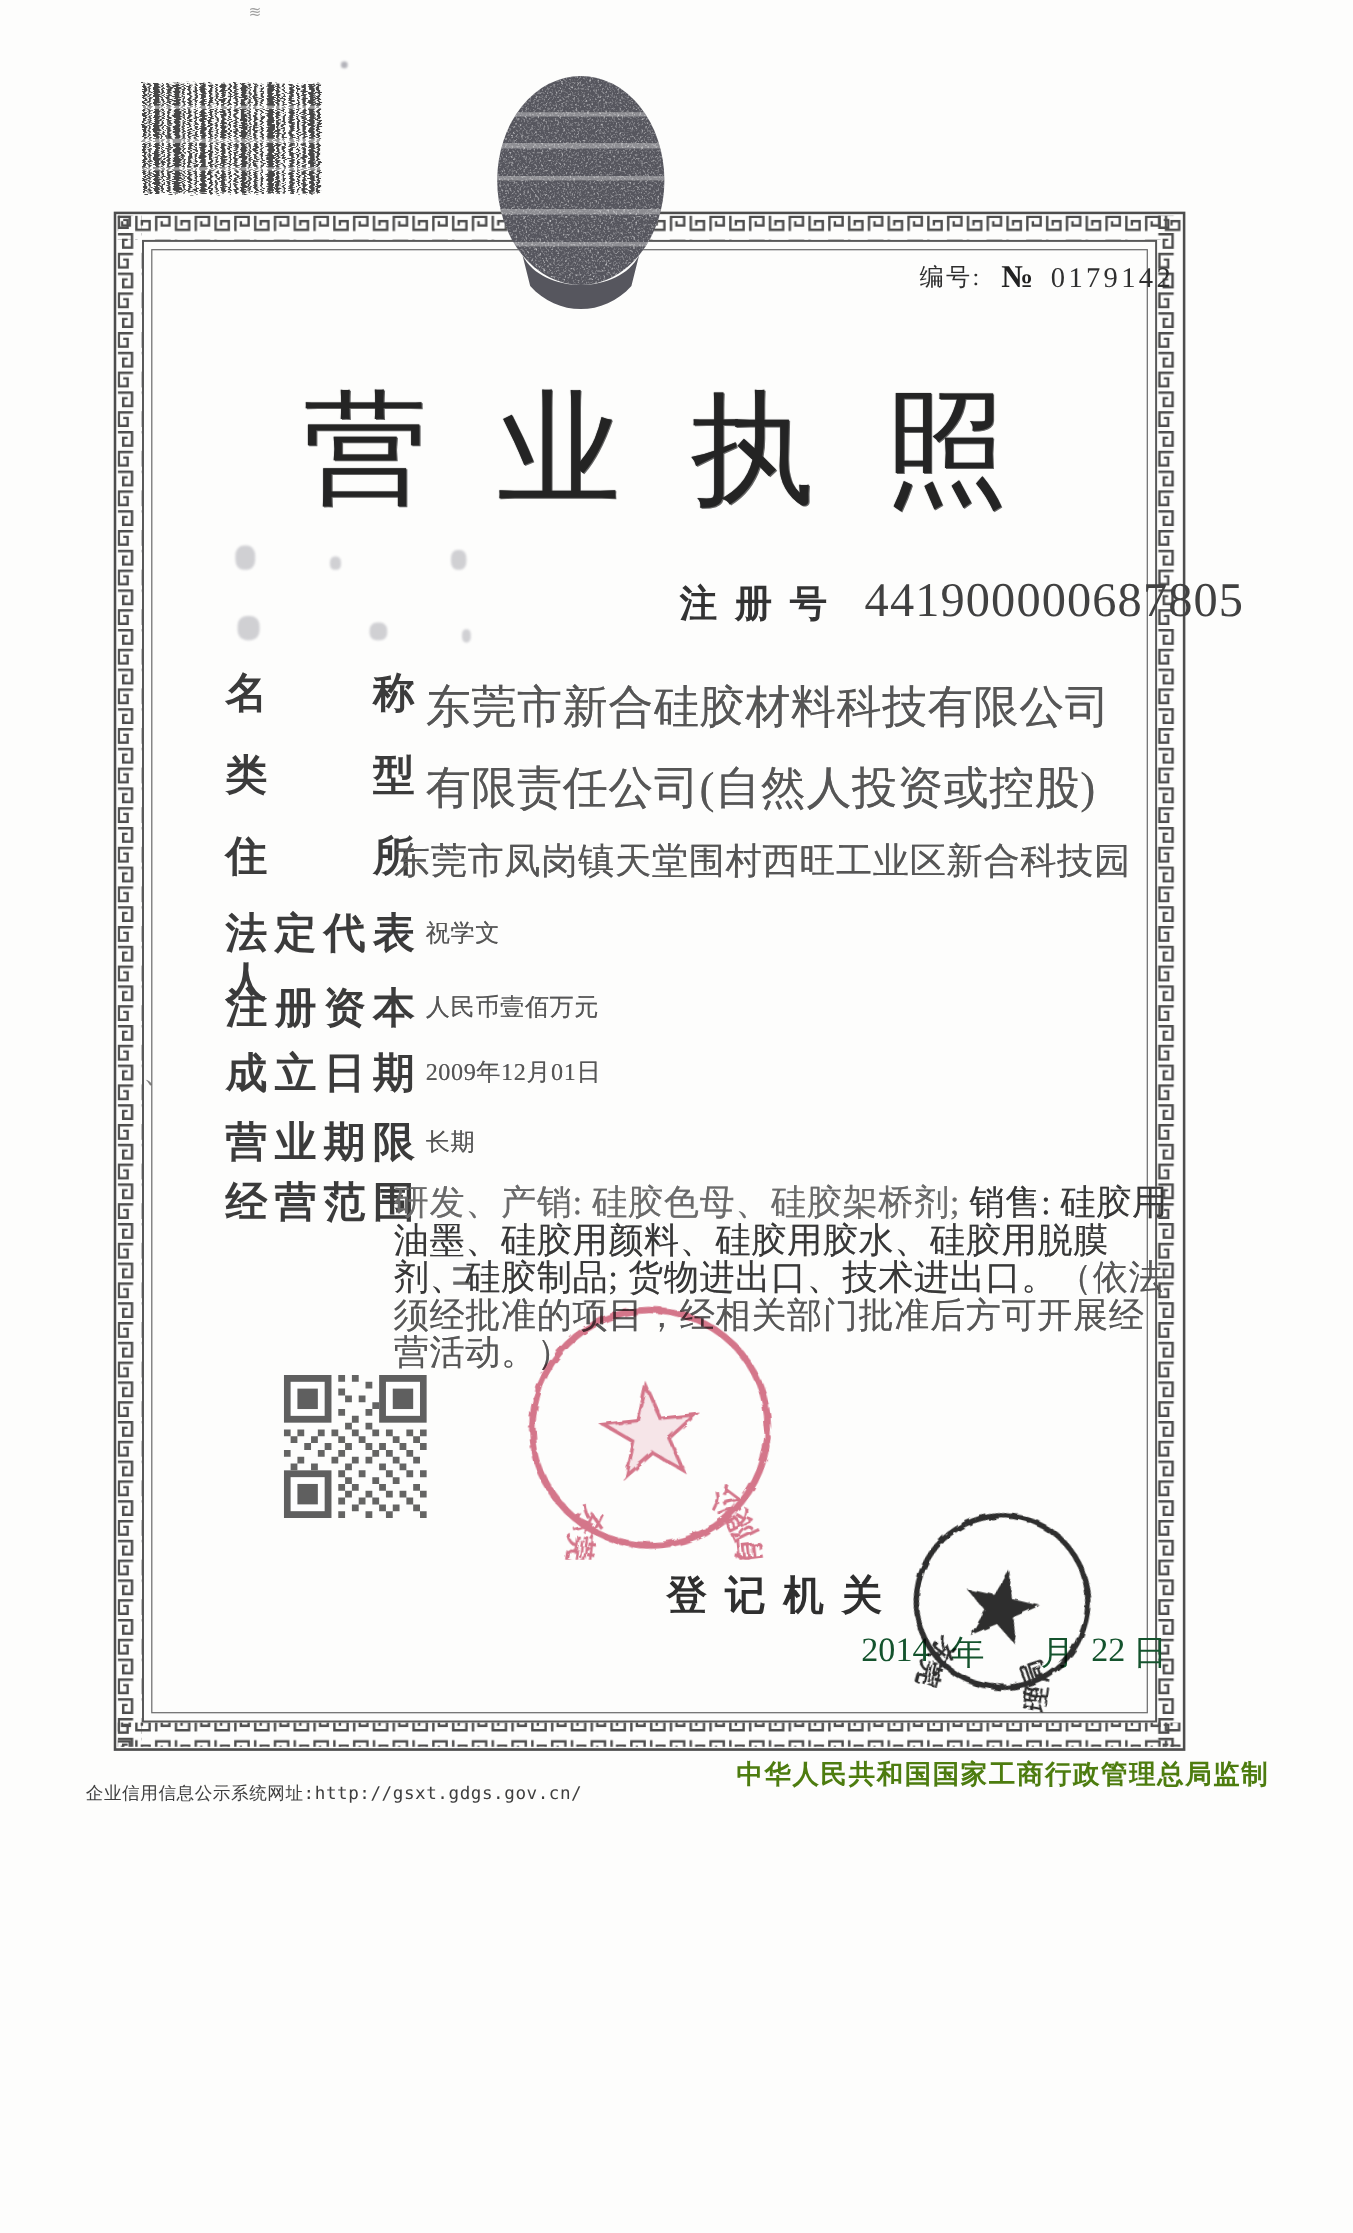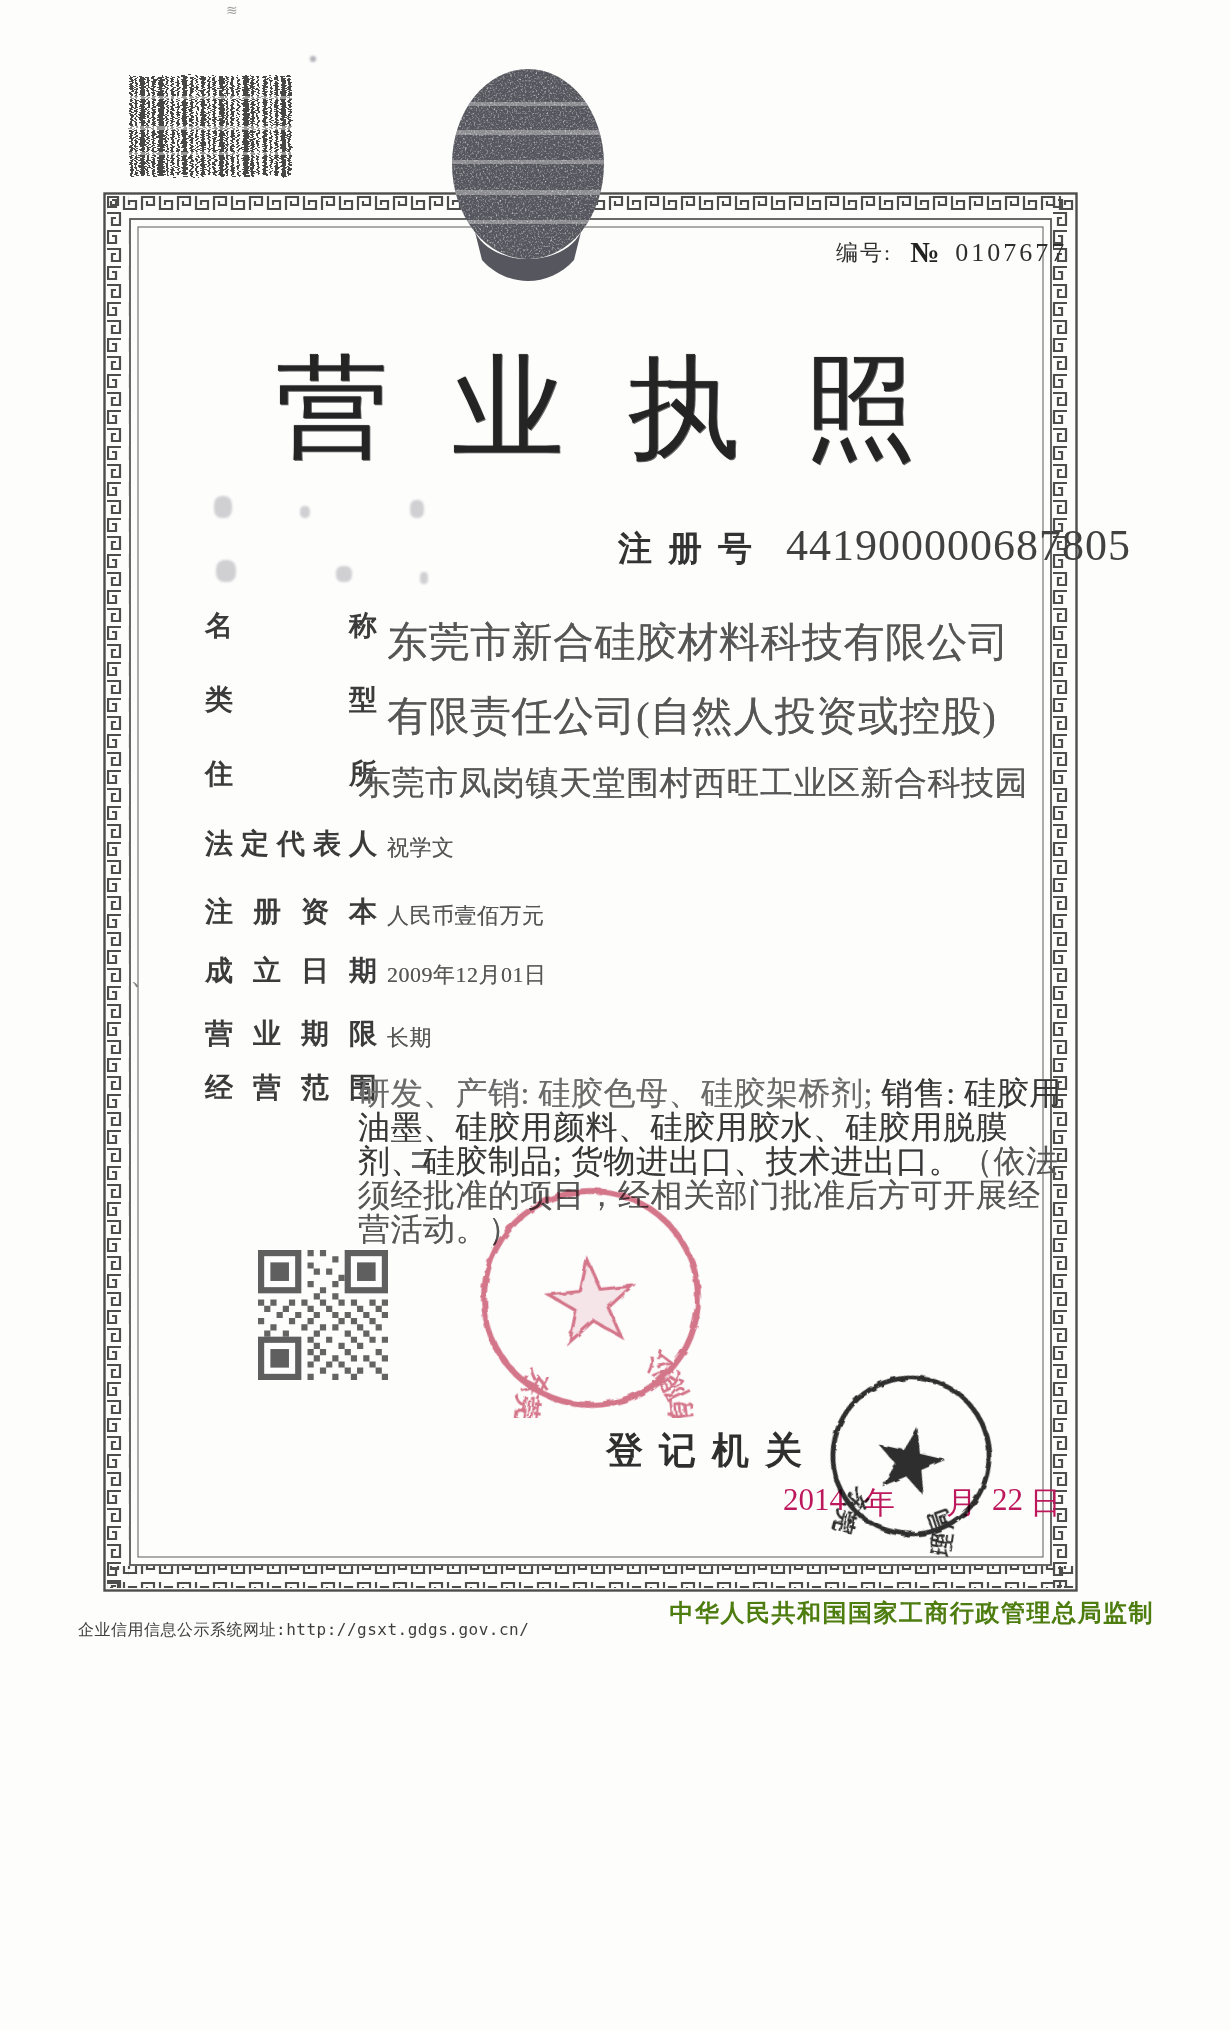--- a/index.html
+++ b/index.html
@@ -28,21 +28,21 @@
     margin-top:32px;
   }
   
   .reg-row{position:absolute;left:618px;top:520px;z-index:3;white-space:nowrap;}
   .reg-label{font-size:34px;font-weight:600;letter-spacing:16px;color:#333;}
   .reg-value{font-size:44px;color:#414141;letter-spacing:1px;margin-left:14px;}
   
   .f-row{position:absolute;left:205px;z-index:3;}
   .f-label{
     position:absolute;left:0;top:0;width:172px;
-    font-size:28px;font-weight:600;color:#3b3b3b;line-height:1.15;
+    font-size:38px;font-weight:600;color:#3b3b3b;line-height:1.15;
     text-align:justify;text-align-last:justify;
   }
   .f-value{
     position:absolute;left:182px;top:5px;white-space:nowrap;
     font-size:41px;color:#565656;letter-spacing:.5px;
     text-shadow:0 0 .6px #888;
   }
   .v-addr{left:153px;top:3px;font-size:33px;}
   .v-small{font-size:22px;}
   
@@ -59,21 +59,21 @@
     border-top:3px solid #3a3a3a;border-bottom:3px solid #3a3a3a;opacity:.75;
   }
   
   .qr-svg{position:absolute;left:258px;top:1250px;z-index:3;opacity:.88;}
   .seal-red-svg{position:absolute;left:471px;top:1178px;z-index:5;opacity:.85;mix-blend-mode:multiply;}
   .stamp-black-svg{position:absolute;left:821px;top:1366px;z-index:6;transform:rotate(13deg);opacity:.92;mix-blend-mode:multiply;}
   .registrar-label{
     position:absolute;left:606px;top:1426px;z-index:4;
     font-size:37px;font-weight:600;letter-spacing:16px;color:#2f2f2f;white-space:nowrap;
   }
-  .date-line span{position:absolute;top:1482px;font-size:31px;color:#be185d;z-index:4;white-space:nowrap;}
+  .date-line span{position:absolute;top:1482px;font-size:31px;color:#14532d;z-index:4;white-space:nowrap;}
   .d-year{left:783px;}
   .d-yu{left:864px;}
   .d-mu{left:946px;}
   .d-day{left:992px;font-size:29px;}
   .d-du{left:1030px;}
   
   .footer-left{
     position:absolute;left:78px;top:1604px;z-index:3;
     font-family:"DejaVu Sans Mono","Liberation Mono",monospace;
     font-size:16px;color:#3e3e3e;letter-spacing:.5px;margin-top:16px;
@@ -178,21 +178,21 @@
     <rect x="0" y="156" width="162" height="4"></rect>
   </g>
   <g clip-path="url(#embClip)">
       <rect x="0" y="0" width="162" height="230" filter="url(#spk)"></rect>
     </g>
 </svg>
 
 <div class="serial-line">
   <span class="serial-label">编号:</span>
   <span class="serial-symbol">№</span>
-  <span class="serial-no">0107677</span>
+  <span class="serial-no">0179142</span>
 </div>
 
 <div class="license-title">营业执照</div>
 
 <div class="ghost" style="left:214px;top:496px;width:18px;height:22px;"></div>
 <div class="ghost" style="left:300px;top:506px;width:10px;height:12px;"></div>
 <div class="ghost" style="left:410px;top:500px;width:14px;height:18px;"></div>
 <div class="ghost" style="left:216px;top:560px;width:20px;height:22px;"></div>
 <div class="ghost" style="left:336px;top:566px;width:16px;height:16px;"></div>
 <div class="ghost" style="left:420px;top:572px;width:8px;height:12px;"></div>

